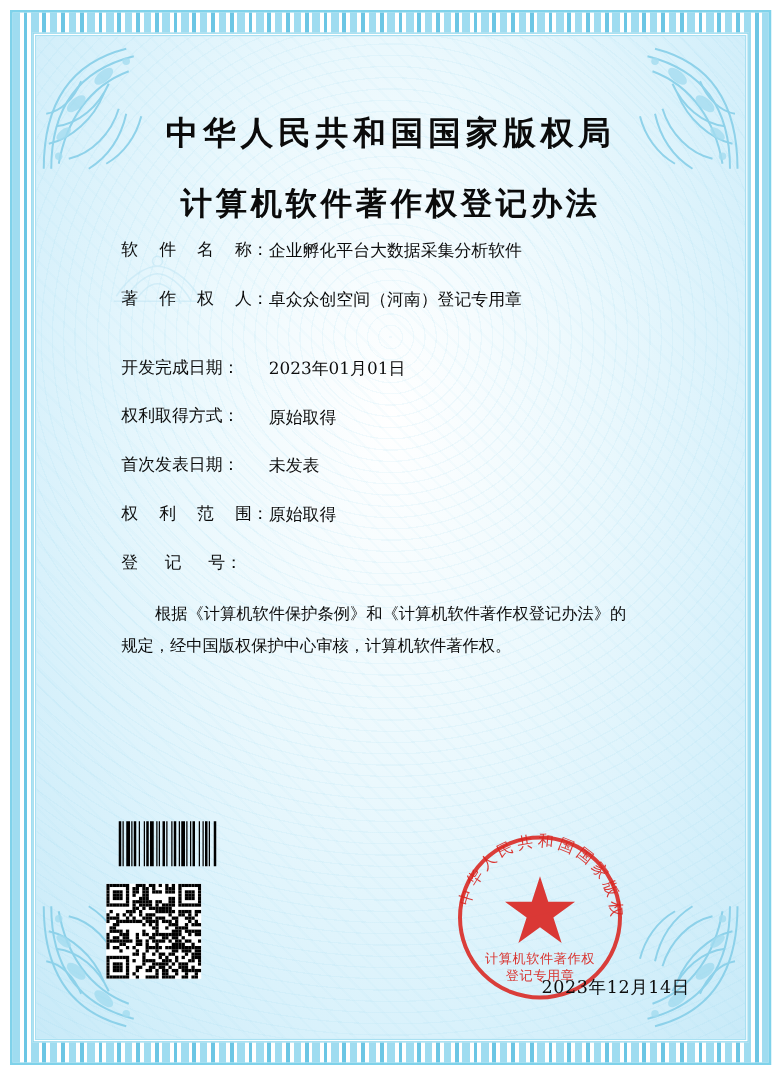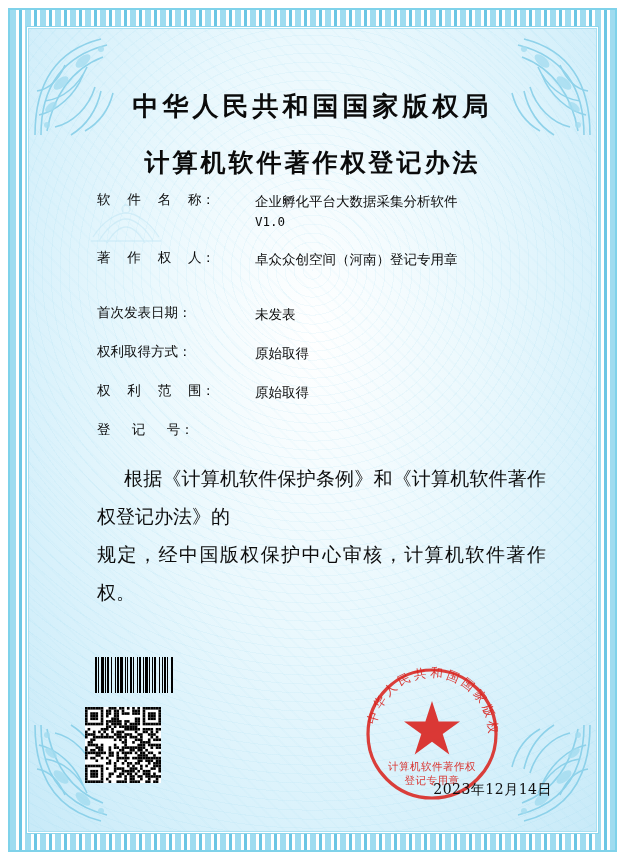--- a/index.html
+++ b/index.html
@@ -145,31 +145,30 @@
     white-space: nowrap;
   }
   .row .lbl.spread {
     display: flex;
     justify-content: space-between;
   }
   .row .lbl.spread span { display: inline-block; }
   .row .val {
     flex: 1 1 auto;
     line-height: 1.55;
-    margin-left: 40px;
   }
   .row .val .v2 { display: block; font-family: "DejaVu Sans Mono", "Liberation Mono", monospace; font-size: 12.5px; }
 
   .gap-lg { height: 16px; }
 
   .statement {
     margin-top: 20px;
     padding: 0 16px 0 34px;
     font-family: "DejaVu Serif", "Liberation Serif", serif;
-    font-size: 19px;
+    font-size: 13px;
     line-height: 2.0;
     color: #0d0d0d;
     text-align: justify;
   }
   .statement p { margin: 0; }
   .statement p.indent { text-indent: 27px; }
 
   
   .barcode {
     position: absolute;
@@ -327,45 +326,48 @@
 
         <div class="row">
           <div class="lbl spread">
             <span>软</span>
               <span>件</span>
               <span>名</span>
               <span>称：</span>
           </div>
           <div class="val">
             <span>企业孵化平台大数据采集分析软件</span>
-            <span class="v2">V1.0</span>
           </div>
         </div>
 
         <div class="row" style="margin-top:18px">
           <div class="lbl spread">
             <span>著</span>
               <span>作</span>
               <span>权</span>
               <span>人：</span>
           </div>
           <div class="val">卓众众创空间（河南）登记专用章</div>
         </div>
 
         <div class="gap-lg"></div>
 
+        <div class="row">
+          <div class="lbl">开发完成日期：</div>
+          <div class="val">2023年01月01日</div>
+        </div>
+
+        <div class="row">
+          <div class="lbl">权利取得方式：</div>
+          <div class="val">原始取得</div>
+        </div>
 
         <div class="row">
           <div class="lbl">首次发表日期：</div>
           <div class="val">未发表</div>
-        </div>
-
-        <div class="row">
-          <div class="lbl">权利取得方式：</div>
-          <div class="val">原始取得</div>
         </div>
 
         <div class="row">
           <div class="lbl spread">
             <span>权</span>
               <span>利</span>
               <span>范</span>
               <span>围：</span>
           </div>
           <div class="val">原始取得</div>

